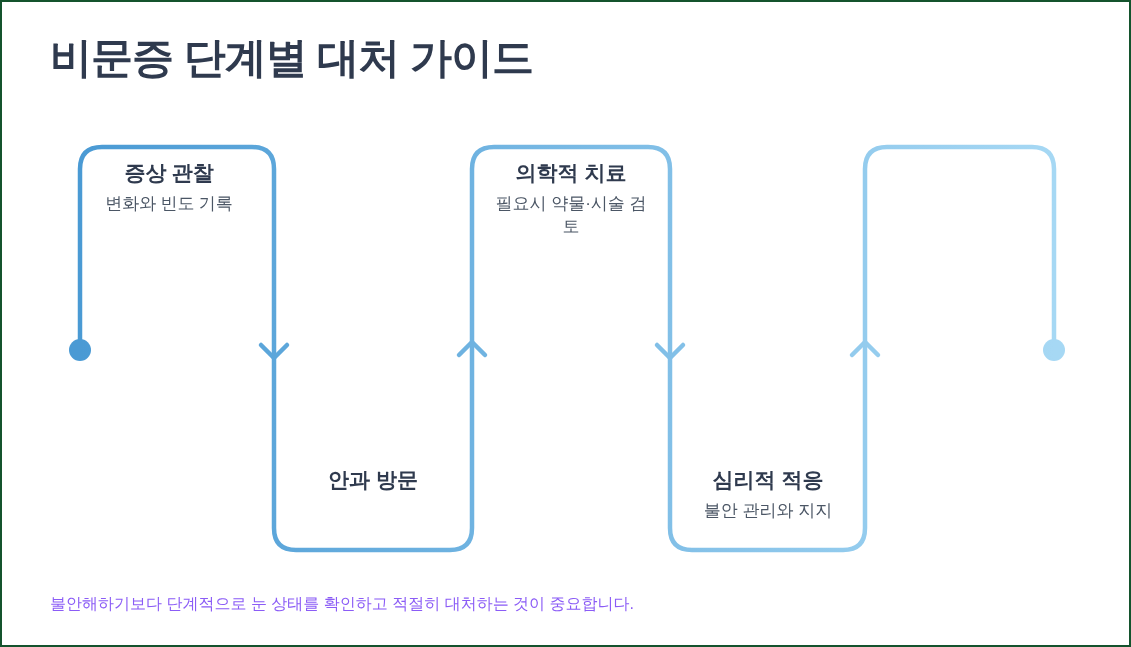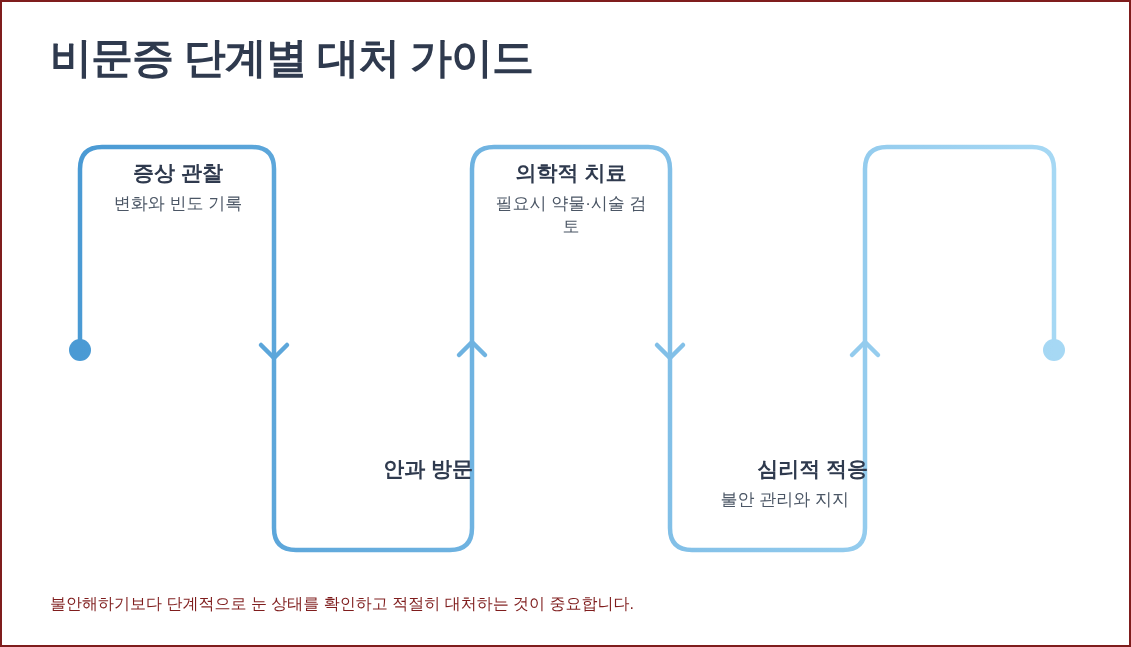--- a/index.html
+++ b/index.html
@@ -5,21 +5,21 @@
   html, body {
     margin: 0;
     padding: 0;
     background: #ffffff;
     font-family: "Liberation Sans", "DejaVu Sans", sans-serif;
   }
   .canvas {
     position: relative;
     width: 1127px;
     height: 643px;
-    border: 2px solid #7f1d1d;
+    border: 2px solid #14532d;
     background: #ffffff;
     overflow: hidden;
   }
   .page-title {
     position: absolute;
     left: 48px;
     top: 28px;
     margin: 0;
     font-size: 42px;
     font-weight: 800;
@@ -34,22 +34,22 @@
     width: 1131px;
     height: 647px;
     pointer-events: none;
   }
   .step {
     position: absolute;
     width: 200px;
     text-align: center;
   }
   .step.top { top: 157px; }
-  .step.bottom { top: 453px; text-align: right; }
-  .step.pos-1 { left: 76px; }
+  .step.bottom { top: 464px; }
+  .step.pos-1 { left: 67px; font-family: Liberation Serif, serif; }
   .step.pos-2 { left: 271px; }
   .step.pos-3 { left: 469px; }
   .step.pos-4 { left: 666px; }
   .step.pos-5 { left: 857px; }
   .step-title {
     font-size: 21px;
     font-weight: 700;
     color: #2f3a4e;
     line-height: 28px;
     margin-bottom: 5px;
@@ -61,21 +61,21 @@
     color: #4b5665;
     line-height: 23px;
     max-width: 162px;
     margin: 0 auto;
   }
   .footer-note {
     position: absolute;
     left: 48px;
     top: 591px;
     font-size: 16px;
-    color: #7f1d1d;
+    color: #8b5cf6;
     line-height: 22px;
     white-space: nowrap;
   }
 </style>
 </head>
 <body>
 
 <div class="canvas">
 
   <h1 class="page-title">비문증 단계별 대처 가이드</h1>

